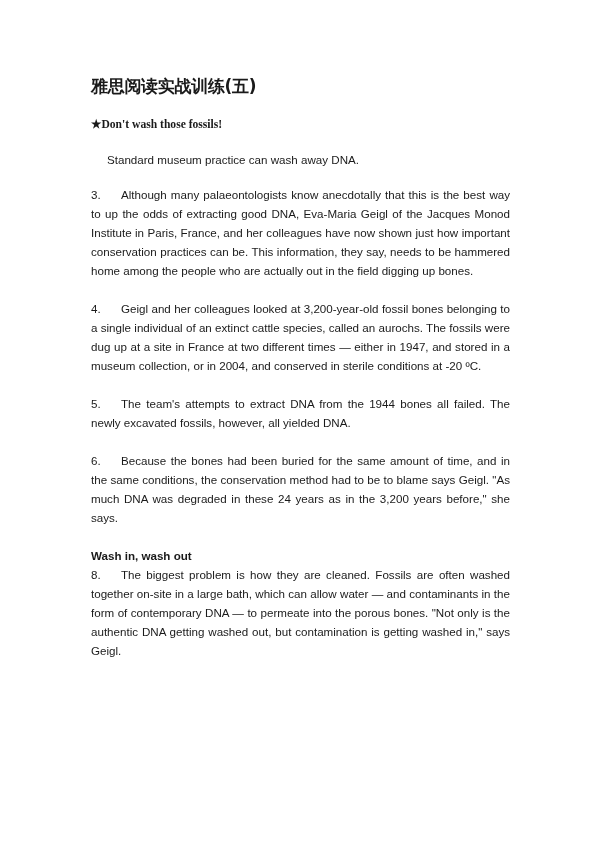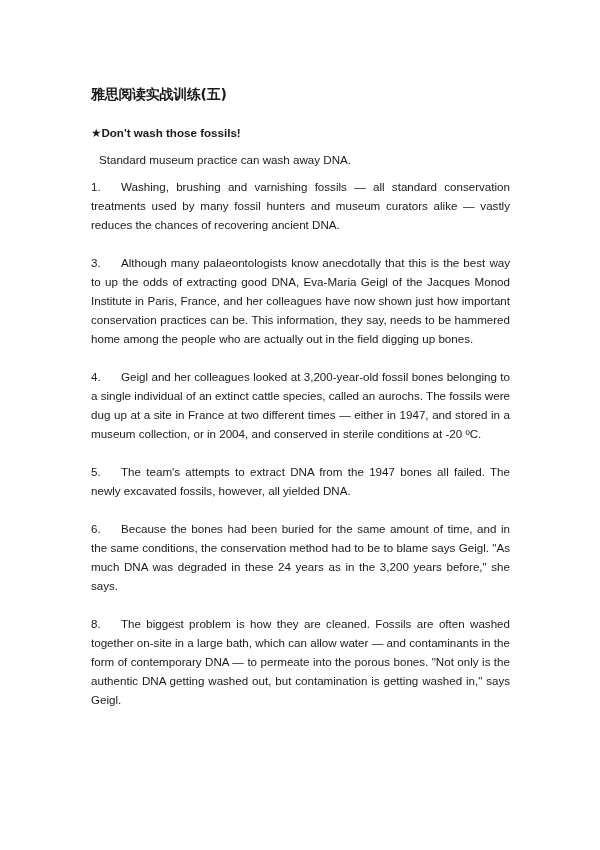--- a/index.html
+++ b/index.html
@@ -18,34 +18,35 @@
     .page {
       position: absolute;
       left: 91px;
       top: 73px;
       width: 419px;
       font-size: 11.6px;
       line-height: 19px;
     }
     .doc-title {
       font-weight: bold;
-      font-size: 14px;
-      margin: 12px 0 19px 0;
+      font-size: 17px;
+      margin: 4px 0 19px 0;
       font-family: "DejaVu Sans", sans-serif;
       letter-spacing: -0.3px;
     }
     .article-title {
       font-weight: bold;
       margin: 0;
+      font-family: Liberation Serif, serif;
     }
     .star {
       font-weight: bold;
     }
     .subtitle {
-      margin: 8px;
+      margin: 16px;
     }
     .para {
       margin: 0;
       text-align: justify;
       text-align-last: left;
     }
     .para.gap {
       margin-bottom: 19px;
     }
     .num {
@@ -59,28 +60,28 @@
   </style>
 </head>
 <body>
 
 <div class="page">
   <p class="doc-title">雅思阅读实战训练(五)</p>
 
   <p class="article-title"><span class="star">★</span><span>Don't wash those fossils!</span></p>
   <p class="subtitle">Standard museum practice can wash away DNA.</p>
 
-  <p class="para gap"><span class="num">1.</span><span>Washing, brushing and varnishing fossils — all standard conservation treatments used by many fossil hunters and museum curators alike — vastly reduces the chances of recovering ancient DNA.</span></p>
 
 
   <p class="para gap"><span class="num">3.</span><span>Although many palaeontologists know anecdotally that this is the best way to up the odds of extracting good DNA, Eva-Maria Geigl of the Jacques Monod Institute in Paris, France, and her colleagues have now shown just how important conservation practices can be. This information, they say, needs to be hammered home among the people who are actually out in the field digging up bones.</span></p>
 
   <p class="para gap"><span class="num">4.</span><span>Geigl and her colleagues looked at 3,200-year-old fossil bones belonging to a single individual of an extinct cattle species, called an aurochs. The fossils were dug up at a site in France at two different times — either in 1947, and stored in a museum collection, or in 2004, and conserved in sterile conditions at -20 ºC.</span></p>
 
-  <p class="para gap"><span class="num">5.</span><span>The team's attempts to extract DNA from the 1947 bones all failed. The newly excavated fossils, however, all yielded DNA.</span></p>
+  <p class="para gap"><span class="num">5.</span><span>The team's attempts to extract DNA from the 1944 bones all failed. The newly excavated fossils, however, all yielded DNA.</span></p>
 
   <p class="para gap"><span class="num">6.</span><span>Because the bones had been buried for the same amount of time, and in the same conditions, the conservation method had to be to blame says Geigl. "As much DNA was degraded in these 24 years as in the 3,200 years before," she says.</span></p>
 
+  <p class="section-heading">Wash in, wash out</p>
 
 
   <p class="para gap"><span class="num">8.</span><span>The biggest problem is how they are cleaned. Fossils are often washed together on-site in a large bath, which can allow water — and contaminants in the form of contemporary DNA — to permeate into the porous bones. "Not only is the authentic DNA getting washed out, but contamination is getting washed in," says Geigl.</span></p>
 
 </div>
 
 </body></html>

